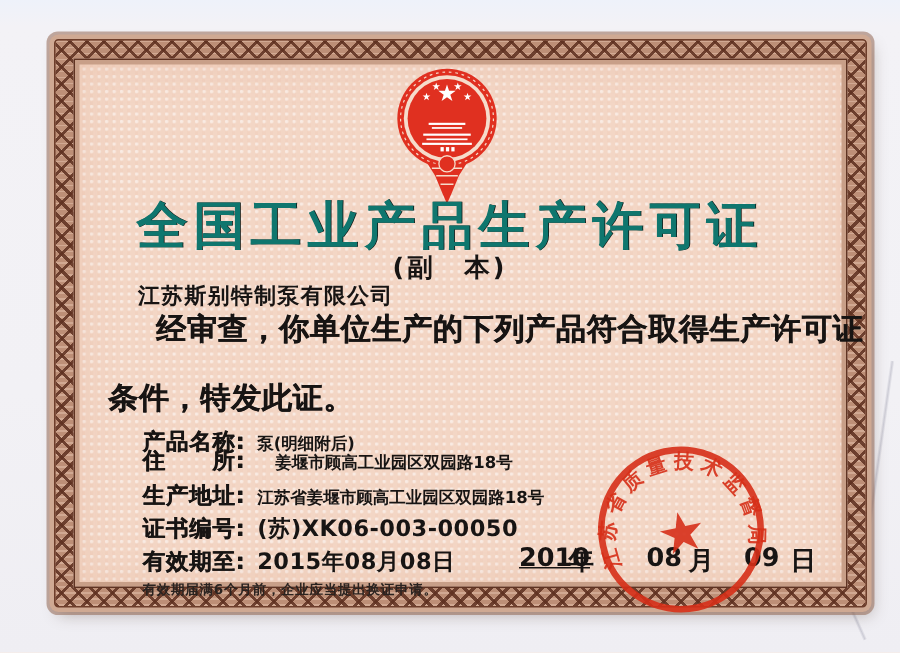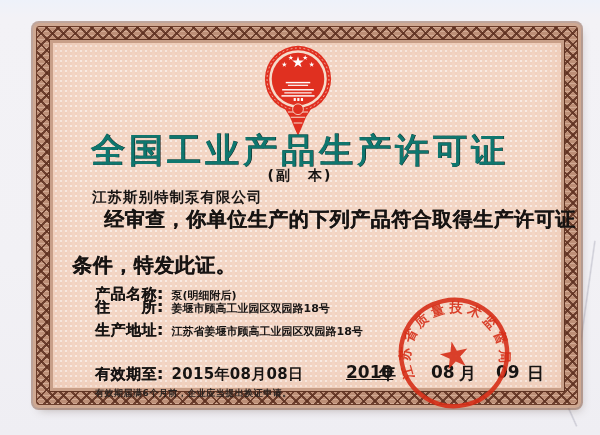--- a/index.html
+++ b/index.html
@@ -41,31 +41,31 @@
     box-shadow:inset 0 0 0 3px #c89f88, inset 0 0 28px rgba(214,150,120,.25);
   }
 
   .abs{position:absolute;}
   .title{
     left:0;top:128px;width:600px;text-align:center;
     font-size:34px;font-weight:bold;letter-spacing:4px;
     font-family:"DejaVu Serif","Liberation Serif",serif;
     color:#0f766e;text-shadow:.5px 0 0 #141210;
   }
-  .subtitle{left:0;top:167px;width:600px;text-align:center;font-size:14px;font-weight:bold;letter-spacing:2px;}
+  .subtitle{left:0;top:167px;width:600px;text-align:center;font-size:17px;font-weight:bold;letter-spacing:2px;}
   .company{left:92px;top:188px;font-size:14.5px;font-weight:bold;letter-spacing:1px;}
   .stmt1{left:104px;top:206px;font-size:20px;font-weight:bold;letter-spacing:.5px;text-shadow:.4px 0 0 #171413;}
   .stmt2{left:72px;top:252px;font-size:20px;font-weight:bold;letter-spacing:.5px;text-shadow:.4px 0 0 #171413;}
 
   .frow{left:95px;display:flex;align-items:baseline;white-space:nowrap;}
   .frow .lbl{font-size:15px;font-weight:bold;letter-spacing:.5px;margin-right:8px;text-shadow:.3px 0 0 #171413;}
   .frow .val{font-size:11px;font-weight:bold;}
   .frow .val.big{font-size:15px;letter-spacing:.3px;}
   .r-product{top:285px;}
-  .r-address{top:298px;}
+  .r-address{top:298px;gap:12px;}
   .r-prodaddr{top:321px;}
   .r-certno{top:343px;}
   .r-expiry{top:365px;}
 
   .footnote{left:95px;top:387px;font-size:9px;font-weight:bold;letter-spacing:.5px;color:#2a2320;}
 
   .daterow{top:362px;font-size:17px;font-weight:bold;}
   .d-year{left:346px;text-decoration:underline;} .d-yl{left:379px;}
   .d-month{left:431px;text-align:center;} .d-ml{left:459px;}
   .d-day{left:496px;} .d-dl{left:527px;}
@@ -124,20 +124,24 @@
     <span class="val">泵(明细附后)</span>
   </div>
   <div class="abs frow r-address">
     <span class="lbl">住　　所:</span>
     <span class="val">姜堰市顾高工业园区双园路18号</span>
   </div>
   <div class="abs frow r-prodaddr">
     <span class="lbl">生产地址:</span>
     <span class="val">江苏省姜堰市顾高工业园区双园路18号</span>
   </div>
+  <div class="abs frow r-certno">
+    <span class="lbl">证书编号:</span>
+    <span class="val big">(苏)XK06-003-00050</span>
+  </div>
   <div class="abs frow r-expiry">
     <span class="lbl">有效期至:</span>
     <span class="val big">2015年08月08日</span>
   </div>
 
   <div class="abs footnote">有效期届满6个月前，企业应当提出换证申请。</div>
 
   <span class="abs daterow d-year">2010</span>
   <span class="abs daterow d-yl">年</span>
   <span class="abs daterow d-month">08</span>

